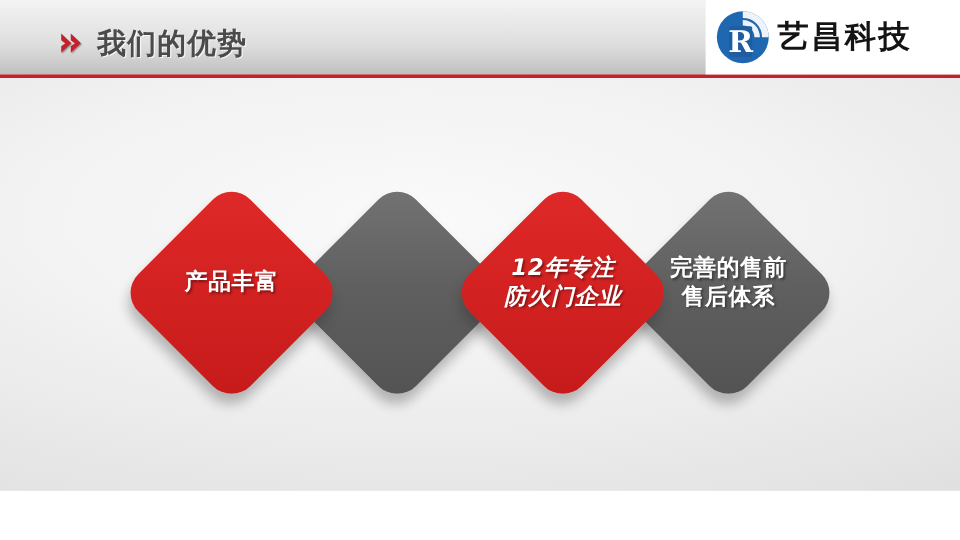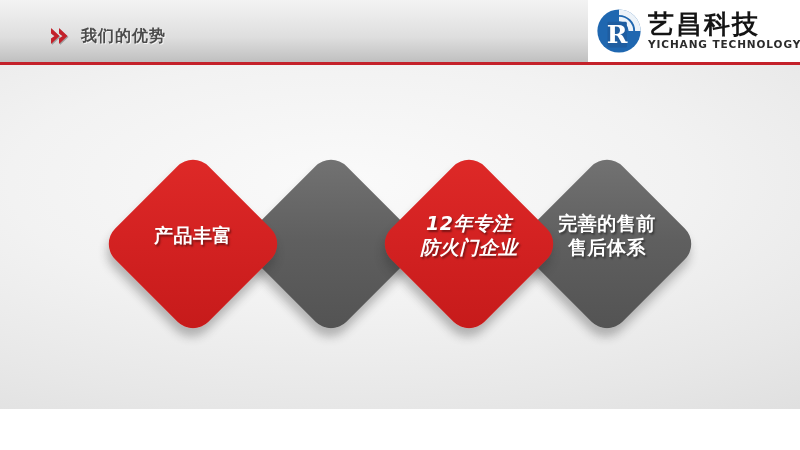--- a/index.html
+++ b/index.html
@@ -53,21 +53,21 @@
   }
   .chevron-icon {
     width: 22px;
     height: 22px;
     margin-right: 9px;
     flex: 0 0 auto;
     display: block;
     filter: drop-shadow(1px 1px 0.6px rgba(0,0,0,0.28));
   }
   .header-title {
-    font-size: 16px;
+    font-size: 24px;
     font-weight: bold;
     color: #4b4b4b;
     letter-spacing: 1px;
     line-height: 1;
     text-shadow: 1px 1px 0.5px rgba(255,255,255,0.75);
     white-space: nowrap;
   }
 
   
   .logo-box {
@@ -188,21 +188,20 @@
     <svg class="logo-mark" viewBox="0 0 100 100">
       <circle cx="50" cy="50" r="47" fill="#1f67b0"></circle>
       <path d="M50 3 A47 47 0 0 1 97 50 L85 50 A35 35 0 0 0 50 15 Z" fill="#ffffff" opacity="0.92"></path>
       <path d="M50 19 A31 31 0 0 1 81 50 L71 50 A21 21 0 0 0 50 29 Z" fill="#ffffff" opacity="0.92"></path>
       <path d="M50 34 A16 16 0 0 1 66 50 L58 50 A8 8 0 0 0 50 42 Z" fill="#ffffff" opacity="0.92"></path>
       <rect x="25" y="30" width="42" height="56" rx="3" fill="#1f5da0"></rect>
       <text x="46" y="77" font-family="'DejaVu Serif', serif" font-size="54" font-weight="bold" fill="#ffffff" text-anchor="middle">R</text>
     </svg>
     <div class="logo-text">
       <div class="logo-cn">艺昌科技</div>
-      <div class="logo-en">YICHANG TECHNOLOGY</div>
     </div>
   </div>
 
   <div class="stage">
     <div class="diamonds">
 
       <div class="diamond red" style="left:127px; top:113px;"></div>
       <div class="diamond gray" style="left:265px; top:113px;"></div>
       <div class="diamond red" style="left:403px; top:113px;"></div>
       <div class="diamond gray" style="left:541px; top:113px;"></div>

